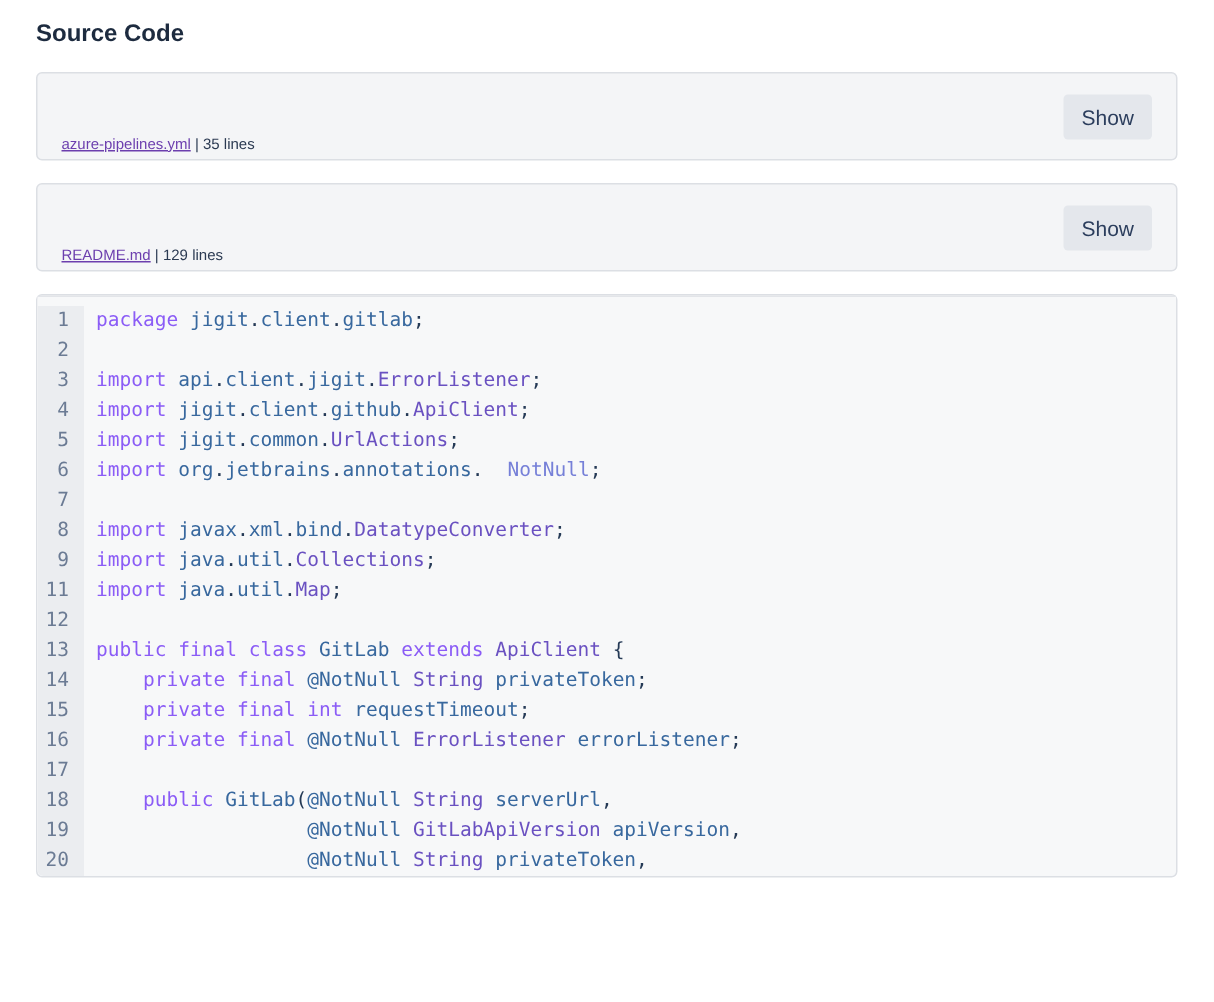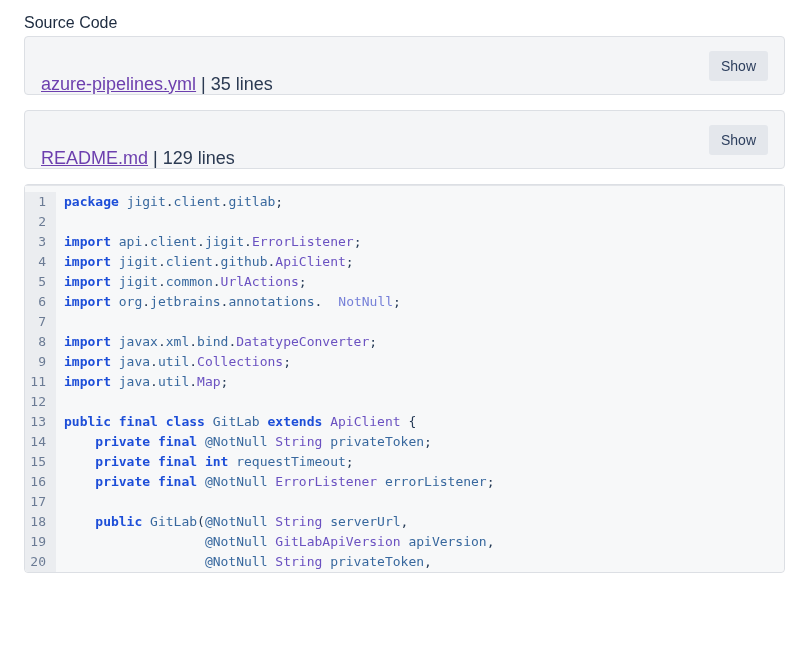--- a/index.html
+++ b/index.html
@@ -1,40 +1,40 @@
 <!DOCTYPE html>
 <html><head>
 <meta charset="utf-8">
 <style>
   * { margin:0; padding:0; box-sizing:border-box; }
   html,body { width:809px; height:668px; overflow:hidden; background:#ffffff;
     font-family:"Liberation Sans", sans-serif; }
   .page { padding:12px 24px 0 24px; }
-  .page-title { font-size:16px; font-weight:400; color:#1d2b3f; margin:2px 0 4px 0; }
+  .page-title { font-size:16px; font-weight:700; color:#1d2b3f; margin:2px 0 16px 0; }
 
   .file-panel { border:1px solid #dcdfe4; border-radius:4px; background:#f4f5f7;
     margin-bottom:15px; }
   .panel-header { display:flex; align-items:center; height:57px; padding:0 16px; }
-  .file-title { font-size:18px; color:#2b3a52;margin-top:37px; }
+  .file-title { font-size:10px; color:#2b3a52;margin-top:37px; }
   .file-link { color:#6c3fae; text-decoration:underline; cursor:pointer; }
   .file-meta { color:#2b3a52; }
   .spacer { flex:1; }
   .toggle-btn { background:#e4e7ec; border:none; border-radius:3px; color:#2c3e5d;
     font-family:"Liberation Sans", sans-serif; font-size:14px; padding:8px 12px;
     cursor:pointer; line-height:1;text-align:center; }
 
   .code-block { border-top:1px solid #e3e5e9; background:#f7f8f9;
     border-radius:0 0 4px 4px; overflow:hidden; padding-top:6px;
     font-family:"DejaVu Sans Mono","Liberation Mono", monospace; font-size:13px; }
   .code-line { display:flex; height:20px; line-height:20px; }
   .ln { width:31px; flex:0 0 31px; background:#ebedf0; color:#6b7b94;
     text-align:right; padding-right:10px; user-select:none; }
   .lc { flex:1; white-space:pre; padding-left:8px; color:#253a56; }
 
-  .tk-k { color:#1d4ed8; font-weight:bold; }
+  .tk-k { color:#8b5cf6; font-weight:normal; }
   .tk-i { color:#38689e; }
   .tk-p { color:#253a56; }
   .tk-c { color:#6a51c1; }
   .tk-a { color:#7680d8;margin-left:16px; }
   .tk-s { color:#253a56; }
 </style>
 </head>
 <body>
 
 <div class="page">

